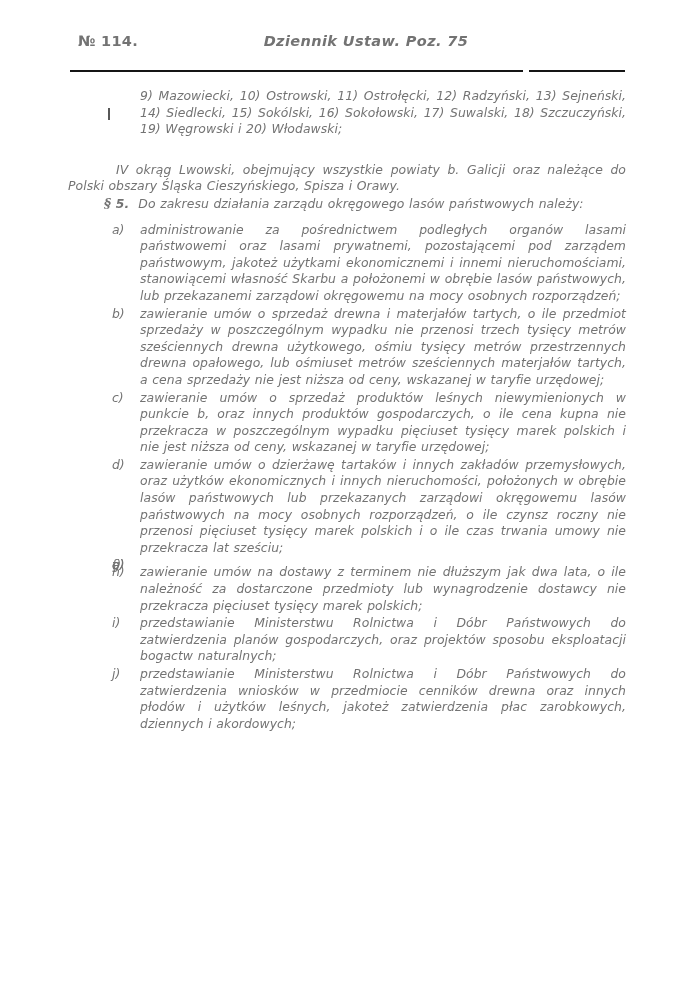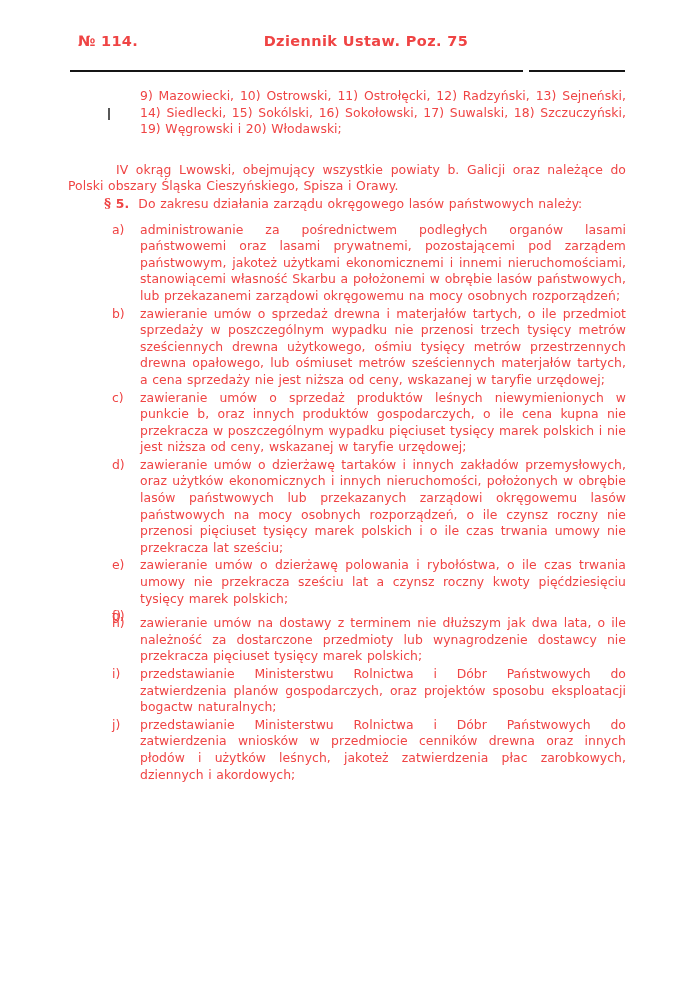--- a/index.html
+++ b/index.html
@@ -8,21 +8,21 @@
     padding: 0;
     background: #ffffff;
   }
   .page {
     position: relative;
     width: 689px;
     height: 995px;
     background: #ffffff;
     overflow: hidden;
     font-family: "DejaVu Sans", "Liberation Sans", sans-serif;
-    color: #ef4444;
+    color: #737373;
     border-radius: 8px;
     -webkit-font-smoothing: none;
   }
 
   
   .masthead {
     position: absolute;
     left: 70px;
     top: 33px;
     width: 556px;
@@ -41,20 +41,21 @@
     position: absolute;
     left: 0;
     top: 0;
     width: 556px;
     text-align: center;
     font-size: 14.5px;
     font-weight: bold;
     letter-spacing: 0.4px;
     white-space: nowrap;
     transform: translateX(18px);
+    font-style: italic;
   }
   .rule {
     position: absolute;
     left: 70px;
     top: 70px;
     width: 555px;
     height: 2px;
     background: #151515;
   }
   .rule::after {
@@ -77,20 +78,21 @@
     background: #3a3a3a;
     opacity: 0.85;
   }
 
   
   .body {
     position: absolute;
     left: 68px;
     top: 88px;
     width: 558px;
+    font-style: italic;
   }
   p {
     margin: 0;
     font-size: 12.4px;
     line-height: 16.6px;
     text-align: justify;
     text-justify: inter-word;
     letter-spacing: 0.05px;
     word-spacing: 0.6px;
   }
@@ -185,21 +187,20 @@
       <li>
         <span class="marker">c)</span>
         <p>zawieranie umów o sprzedaż produktów leśnych niewymienionych w punkcie b, oraz innych produktów gospodarczych, o ile cena kupna nie przekracza w poszczególnym wypadku pięciuset tysięcy marek polskich i nie jest niższa od ceny, wskazanej w taryfie urzędowej;</p>
       </li>
       <li>
         <span class="marker">d)</span>
         <p>zawieranie umów o dzierżawę tartaków i innych zakładów przemysłowych, oraz użytków ekonomicznych i innych nieruchomości, położonych w obrębie lasów państwowych lub przekazanych zarządowi okręgowemu lasów państwowych na mocy osobnych rozporządzeń, o ile czynsz roczny nie przenosi pięciuset tysięcy marek polskich i o ile czas trwania umowy nie przekracza lat sześciu;</p>
       </li>
       <li>
         <span class="marker">e)</span>
-        <p>zawieranie umów o dzierżawę polowania i rybołóstwa, o ile czas trwania umowy nie przekracza sześciu lat a czynsz roczny kwoty pięćdziesięciu tysięcy marek polskich;</p>
       </li>
       <li>
         <span class="marker">f)</span>
       </li>
       <li>
         <span class="marker">g)</span>
       </li>
       <li class="gap-before">
         <span class="marker">h)</span>
         <p>zawieranie umów na dostawy z terminem nie dłuższym jak dwa lata, o ile należność za dostarczone przedmioty lub wynagrodzenie dostawcy nie przekracza pięciuset tysięcy marek polskich;</p>

